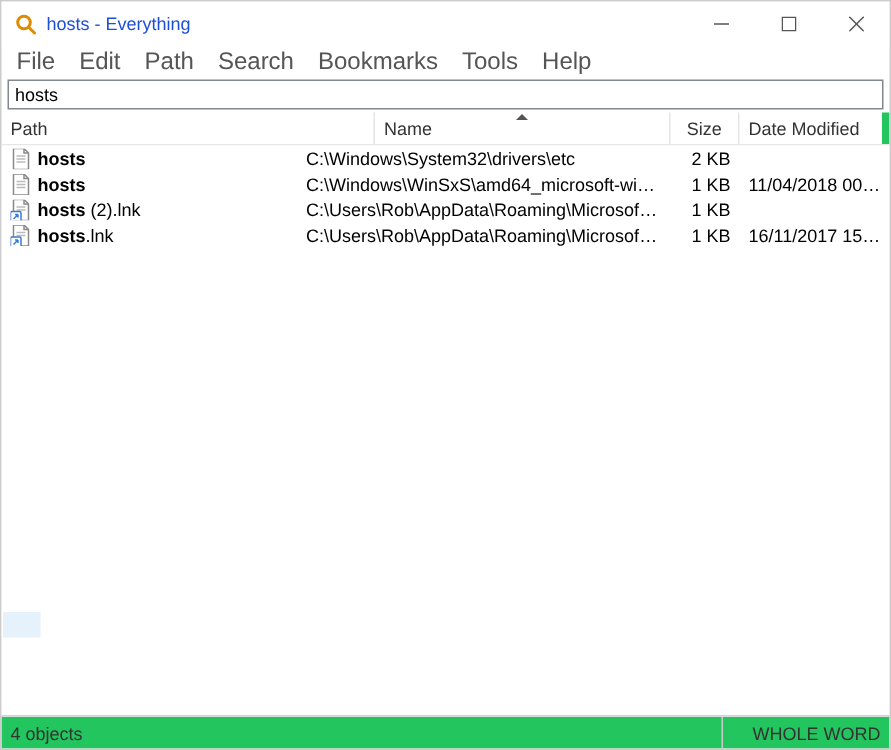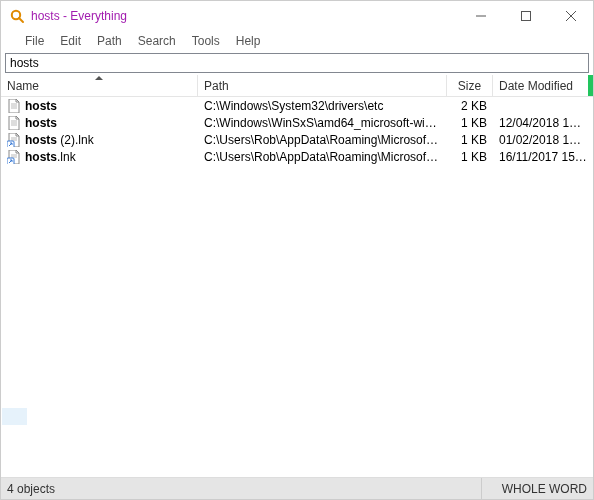--- a/index.html
+++ b/index.html
@@ -13,41 +13,40 @@
     display: flex;
     flex-direction: column;
   }
   
   .titlebar {
     height: 30px;
     display: flex;
     align-items: center;
     padding: 0 0 0 8px;
     background: #fff;
-    color: #a21caf;
+    color: #1d4ed8;
     user-select: none;
   }
   .titlebar .app-icon { width: 16px; height: 16px; margin-right: 6px; display: flex; align-items: center; justify-content: center;}
   .titlebar .title { flex: 0 0 auto; font-size: 12px; }
   .titlebar .spacer { flex: 1; }
   .win-controls { display: flex; height: 100%; }
   .win-btn {
     width: 45px; height: 100%;
     display: flex; align-items: center; justify-content: center;
     color: #888;
   }
   .win-btn svg { display:block; }
   
   .menubar {
     height: 20px;
     display: flex;
-    align-items: center;
-    padding: 0 16px;
+    padding: 0 2px;
     color: #555;
-    font-size: 12px;
+    font-size: 16px;
   }
   .menubar .menu-item { padding: 2px 8px; }
   
   .search-wrap { padding: 2px 4px; }
   .search-input {
     width: 100%;
     height: 20px;
     border: 1px solid #828790;
     padding: 1px 4px;
     font-family: inherit;
@@ -104,21 +103,21 @@
   
   .selection-hint {
     position: absolute;
     left: 1px; bottom: 74px;
     width: 25px; height: 17px;
     background: #e6f2fb;
   }
   .statusbar {
     height: 22px;
     border-top: 1px solid #ddd;
-    background: #e5e5e5;
+    background: #22c55e;
     display: flex;
     align-items: center;
     font-size: 12px;
     color: #333;
     padding: 0 6px;
   }
   .statusbar .left { flex: 1; }
   .statusbar .right { border-left: 1px solid #ccc; padding-left: 20px; height: 100%; display:flex; align-items:center;}
   .app-wrap { position: relative; display:flex; flex-direction:column; flex:1; }
 </style>
@@ -154,36 +153,37 @@
       </svg>
     </div>
   </div>
 </div>
 
 <div class="menubar">
   <span class="menu-item">File</span>
   <span class="menu-item">Edit</span>
   <span class="menu-item">Path</span>
   <span class="menu-item">Search</span>
+  <span class="menu-item">Bookmarks</span>
   <span class="menu-item">Tools</span>
   <span class="menu-item">Help</span>
 </div>
 
 <div class="search-wrap">
   <input class="search-input" type="text" value="hosts" style="">
 </div>
 
 <div class="cols-header">
+  <div class="col-h path">
+    <span>Path</span>
+  </div>
   <div class="col-h name">
     <span>Name</span>
     <span class="sort-arrow"></span>
   </div>
-  <div class="col-h path">
-    <span>Path</span>
-  </div>
   <div class="col-h size">
     <span>Size</span>
   </div>
   <div class="col-h date">
     <span>Date Modified</span>
   </div>
 </div>
 
 <div class="results" id="results">
       <div class="row">
@@ -198,32 +198,31 @@
       </div>
       <div class="row">
         <div class="cell name">
           <span class="file-icon"><svg width="14" height="14" viewBox="0 0 14 14">
               <use href="#i-file"></use>
             </svg></span>
           <span><b>hosts</b></span>
         </div>
         <div class="cell path">C:\Windows\WinSxS\amd64_microsoft-wind...</div>
         <div class="cell size">1 KB</div>
-        <div class="cell date">12/04/2018 17:34</div>
+        <div class="cell date">11/04/2018 00:34</div>
       </div>
       <div class="row">
         <div class="cell name">
           <span class="lnk-icon"><svg width="14" height="14" viewBox="0 0 14 14">
               <use href="#i-lnk"></use>
             </svg></span>
           <span><b>hosts</b> (2).lnk</span>
         </div>
         <div class="cell path">C:\Users\Rob\AppData\Roaming\Microsoft\...</div>
         <div class="cell size">1 KB</div>
-        <div class="cell date">01/02/2018 12:25</div>
       </div>
       <div class="row">
         <div class="cell name">
           <span class="lnk-icon"><svg width="14" height="14" viewBox="0 0 14 14">
               <use href="#i-lnk"></use>
             </svg></span>
           <span><b>hosts</b>.lnk</span>
         </div>
         <div class="cell path">C:\Users\Rob\AppData\Roaming\Microsoft\...</div>
         <div class="cell size">1 KB</div>

